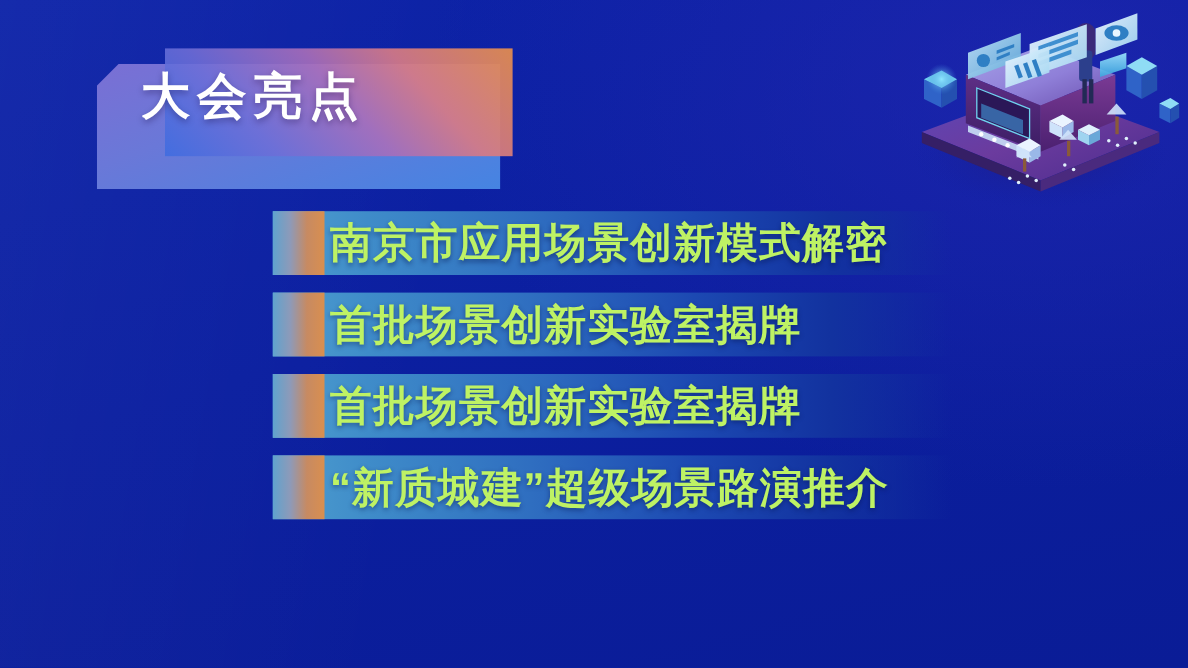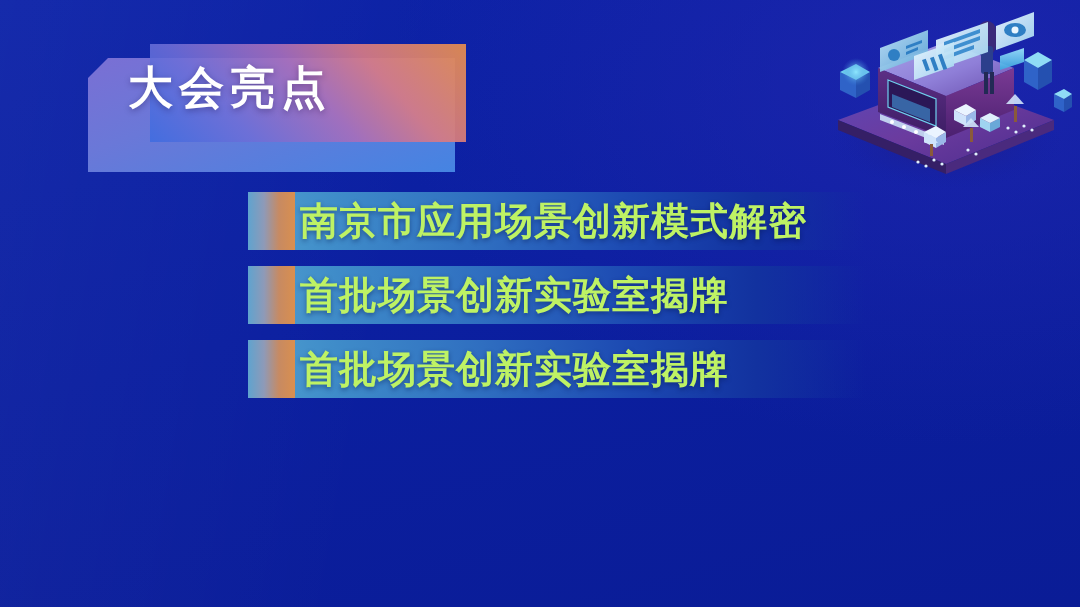--- a/index.html
+++ b/index.html
@@ -159,20 +159,25 @@
       <div class="row-accent"></div>
       <div class="row-label">首批场景创新实验室揭牌</div>
     </div>
 
     <div class="row">
       <div class="row-band"></div>
       <div class="row-accent"></div>
       <div class="row-label">首批场景创新实验室揭牌</div>
     </div>
 
+    <div class="row">
+      <div class="row-band"></div>
+      <div class="row-accent"></div>
+      <div class="row-label">“新质城建”超级场景路演推介</div>
+    </div>
 
   </div>
 
   <div class="illus">
     <svg viewBox="0 0 256 190" xmlns="http://www.w3.org/2000/svg">
       <defs>
         <linearGradient id="gTop" x1="0" y1="0" x2="1" y2="1">
           <stop offset="0%" stop-color="#a7a3e8"></stop>
           <stop offset="55%" stop-color="#8f7fd8"></stop>
           <stop offset="100%" stop-color="#6a4fae"></stop>

